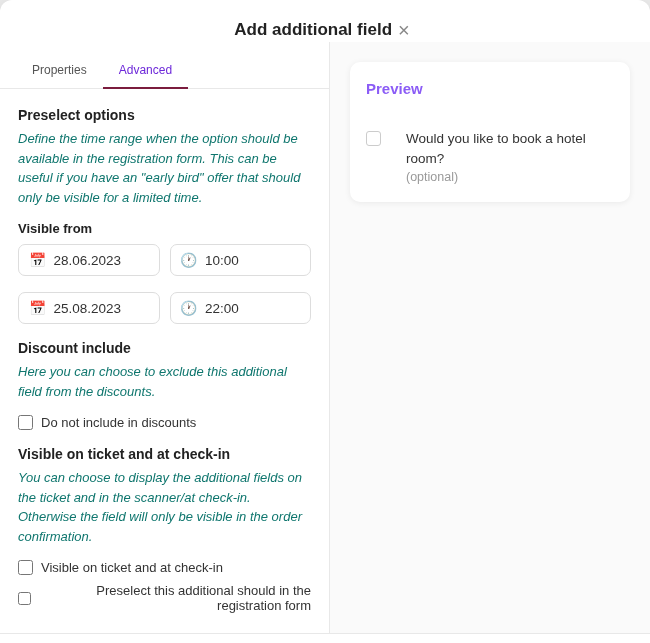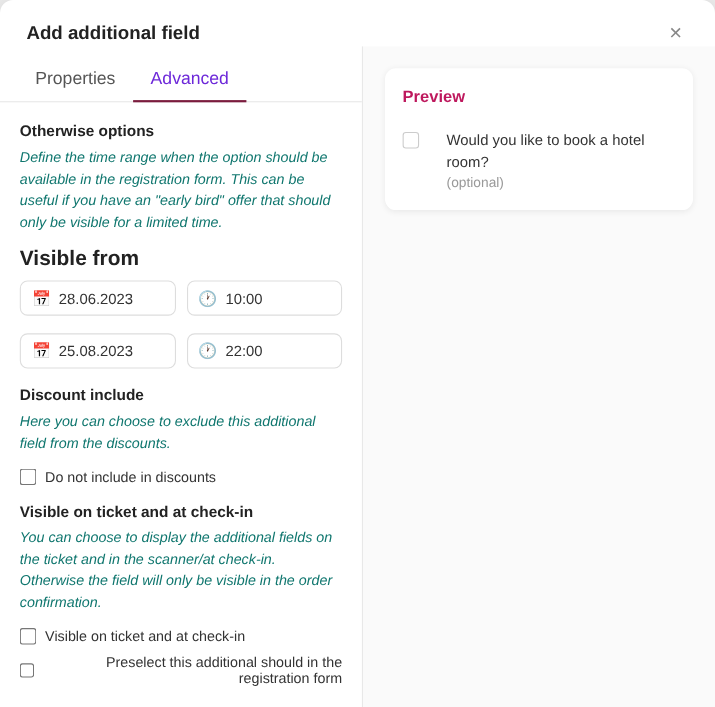--- a/index.html
+++ b/index.html
@@ -17,21 +17,21 @@
       background: white;
       border-radius: 12px;
       box-shadow: 0 4px 32px rgba(0,0,0,0.18);
       display: flex;
       flex-direction: column;
       overflow: hidden;
     }
     .modal-header {
       display: flex;
       align-items: center;
-      justify-content: space-between;
+      justify-content: center;
       padding: 18px 24px 0 24px;
     }
     .modal-title {
       font-size: 17px;
       font-weight: 600;
       color: #222;
     }
     .close-btn {
       background: none;
       border: none;
@@ -54,21 +54,21 @@
       overflow-y: auto;
     }
     .tabs {
       display: flex;
       border-bottom: 1px solid #e8e8e8;
       padding: 0 16px;
       margin-top: 10px;
     }
     .tab {
       padding: 10px 16px;
-      font-size: 16px;
+      font-size: 12px;
       cursor: pointer;
       color: #555;
       border-bottom: 2px solid transparent;
       background: none;
       border-top: none;
       border-left: none;
       border-right: none;
       position: relative;
       bottom: -1px;
     }
@@ -88,21 +88,21 @@
       margin-bottom: 6px;
     }
     .section-desc {
       font-size: 13px;
       color: #0f766e;
       line-height: 1.5;
       margin-bottom: 14px;
       font-style: italic;
     }
     .field-label {
-      font-size: 19px;
+      font-size: 13px;
       font-weight: 600;
       color: #222;
       margin-bottom: 8px;
       margin-top: 4px;
     }
     .date-time-row {
       display: flex;
       gap: 10px;
       margin-bottom: 16px;
     }
@@ -146,22 +146,22 @@
     }
     .preview-box {
       background: white;
       border-radius: 10px;
       padding: 18px 16px;
       box-shadow: 0 1px 6px rgba(0,0,0,0.07);
     }
     .preview-title {
       font-size: 15px;
       font-weight: 700;
-      color: #be185d;
-      margin-bottom: 21px;
+      color: #8b5cf6;
+      margin-bottom: 32px;
     }
     .preview-field {
       display: flex;
       align-items: flex-start;
       gap: 25px;
     }
     .preview-checkbox {
       width: 15px;
       height: 15px;
       border: 1.5px solid #ccc;
@@ -209,21 +209,21 @@
           <span>Properties</span>
         </button>
         <button class="tab active">
           <span>Advanced</span>
         </button>
       </div>
 
       <div class="tab-content">
 
         <div>
-          <div class="section-title">Otherwise options</div>
+          <div class="section-title">Preselect options</div>
           <div class="section-desc">Define the time range when the option should be available in the registration form. This can be useful if you have an "early bird" offer that should only be visible for a limited time.</div>
         </div>
 
         <div>
           <div class="field-label">Visible from</div>
           <div class="date-time-row">
             <div class="input-with-icon">
               <span class="input-icon">📅</span>
               <span>28.06.2023</span>
             </div>

